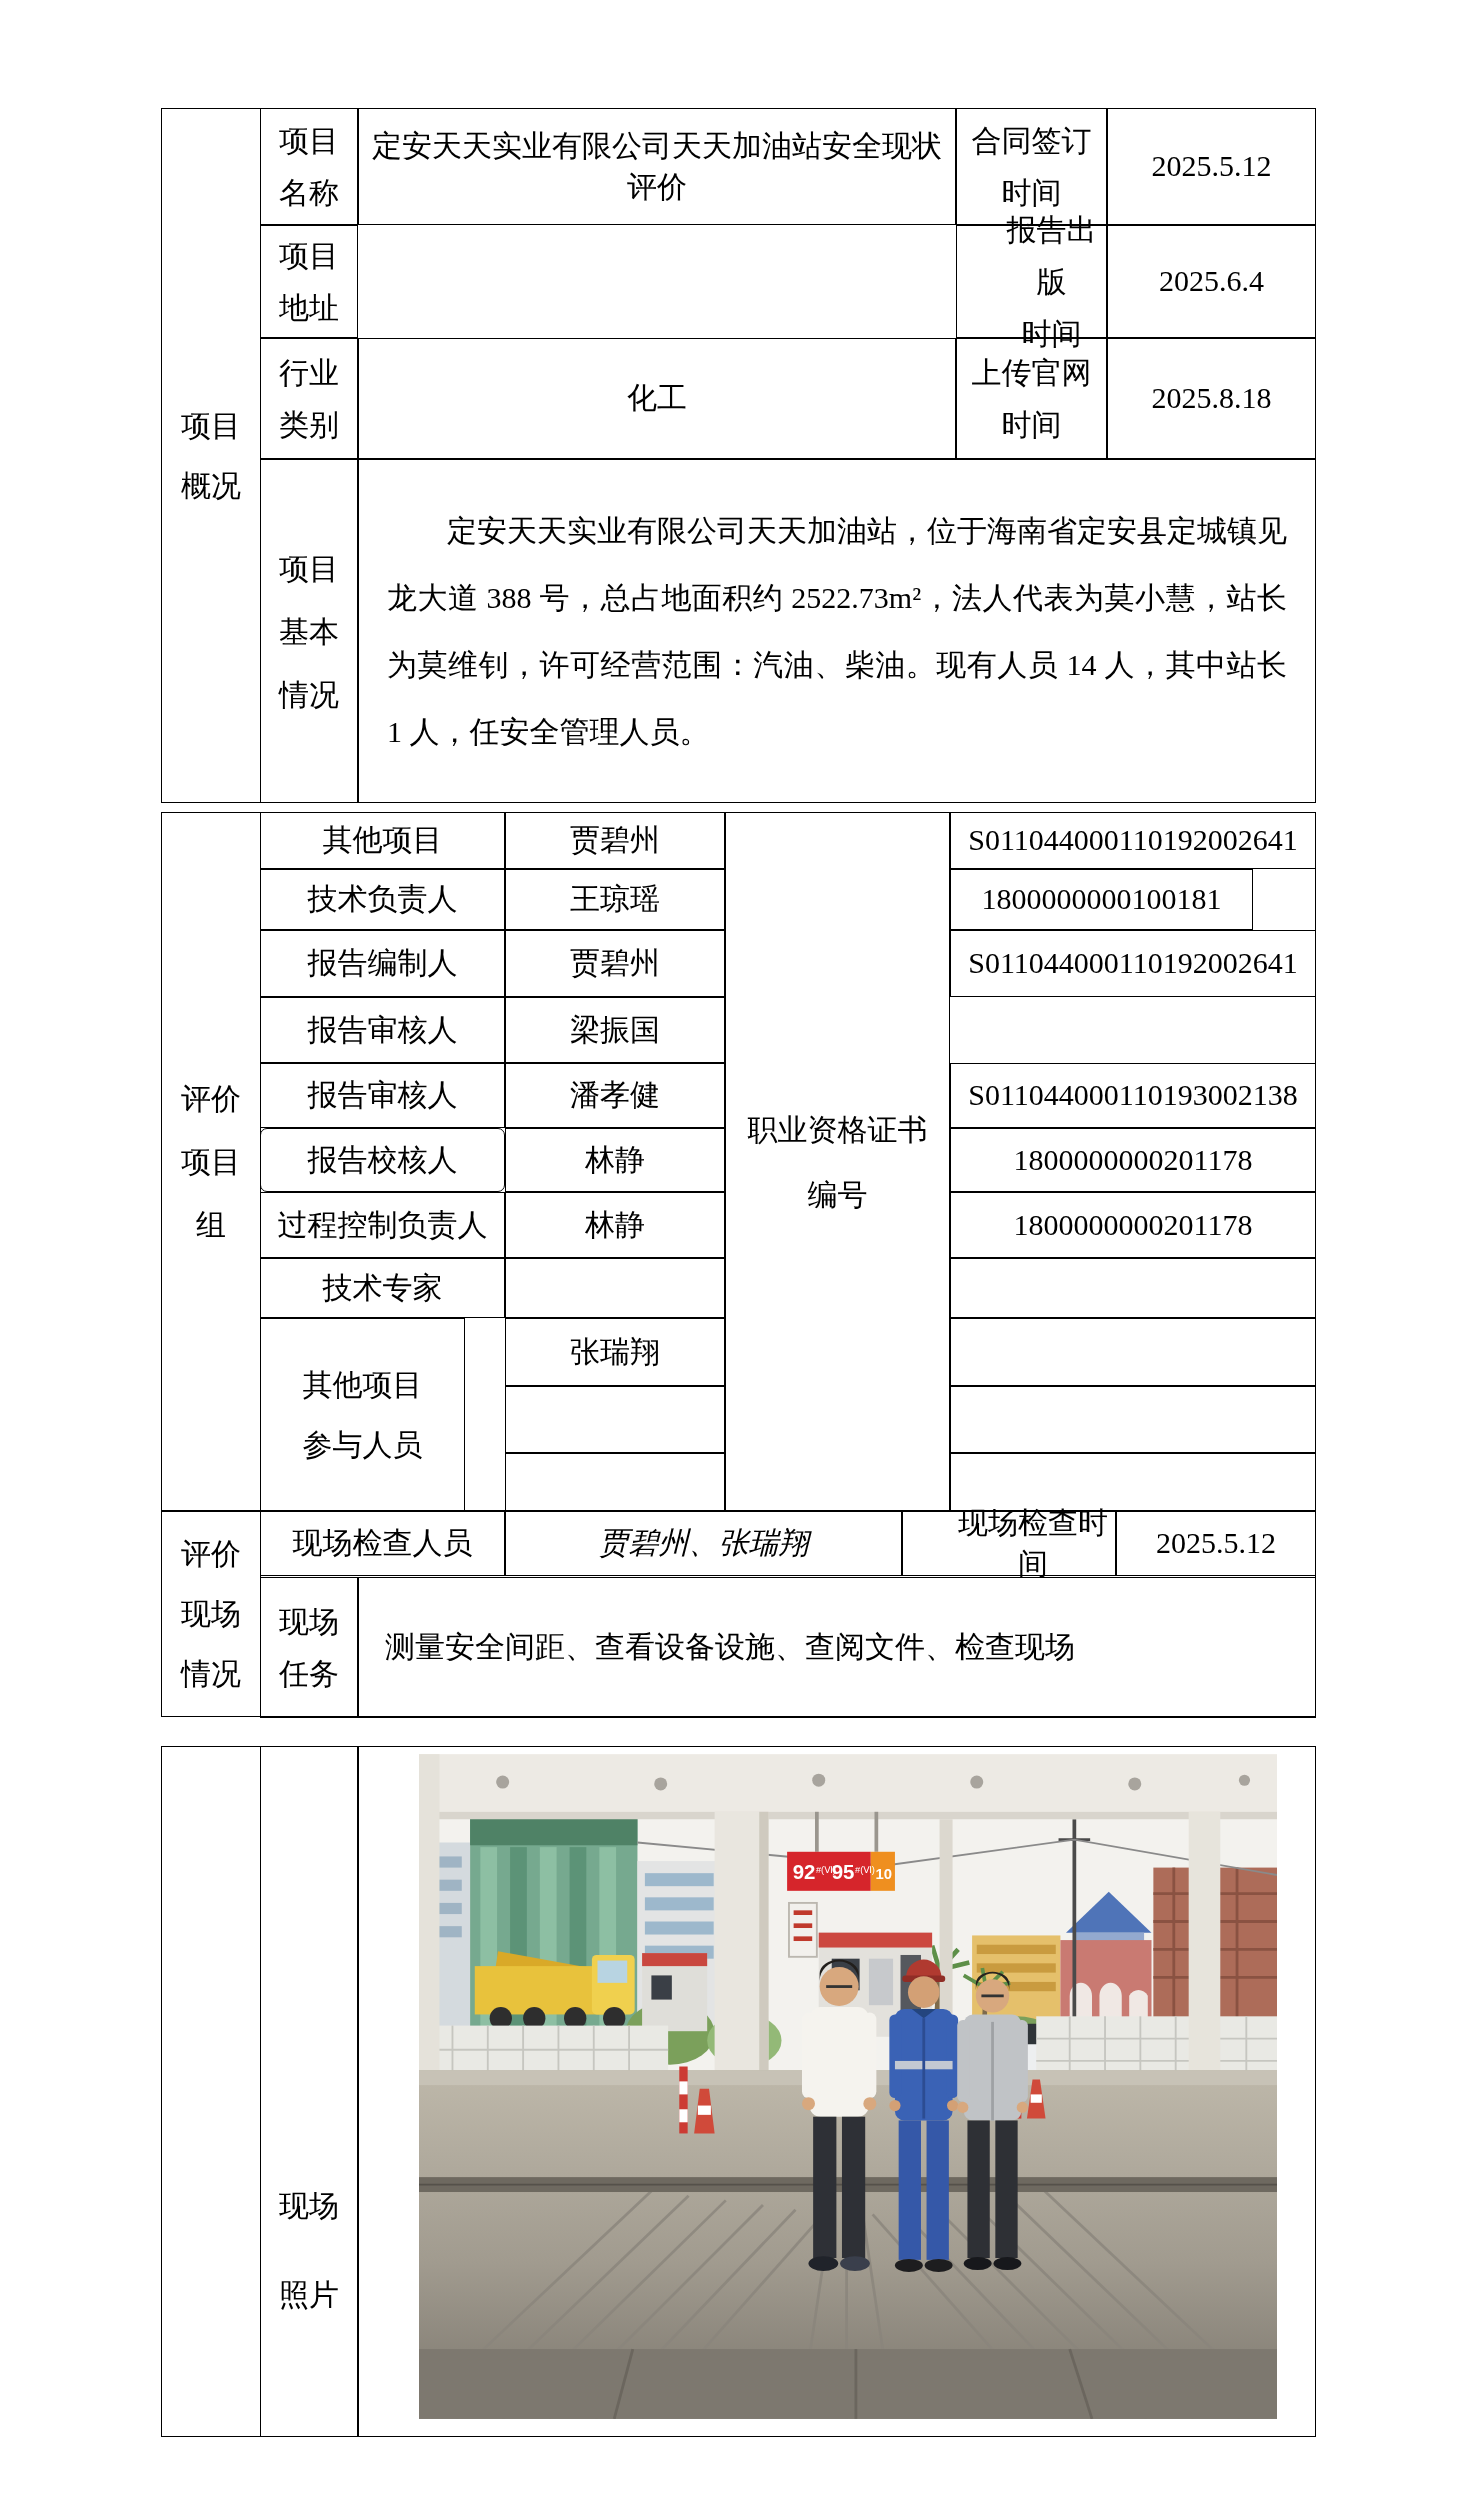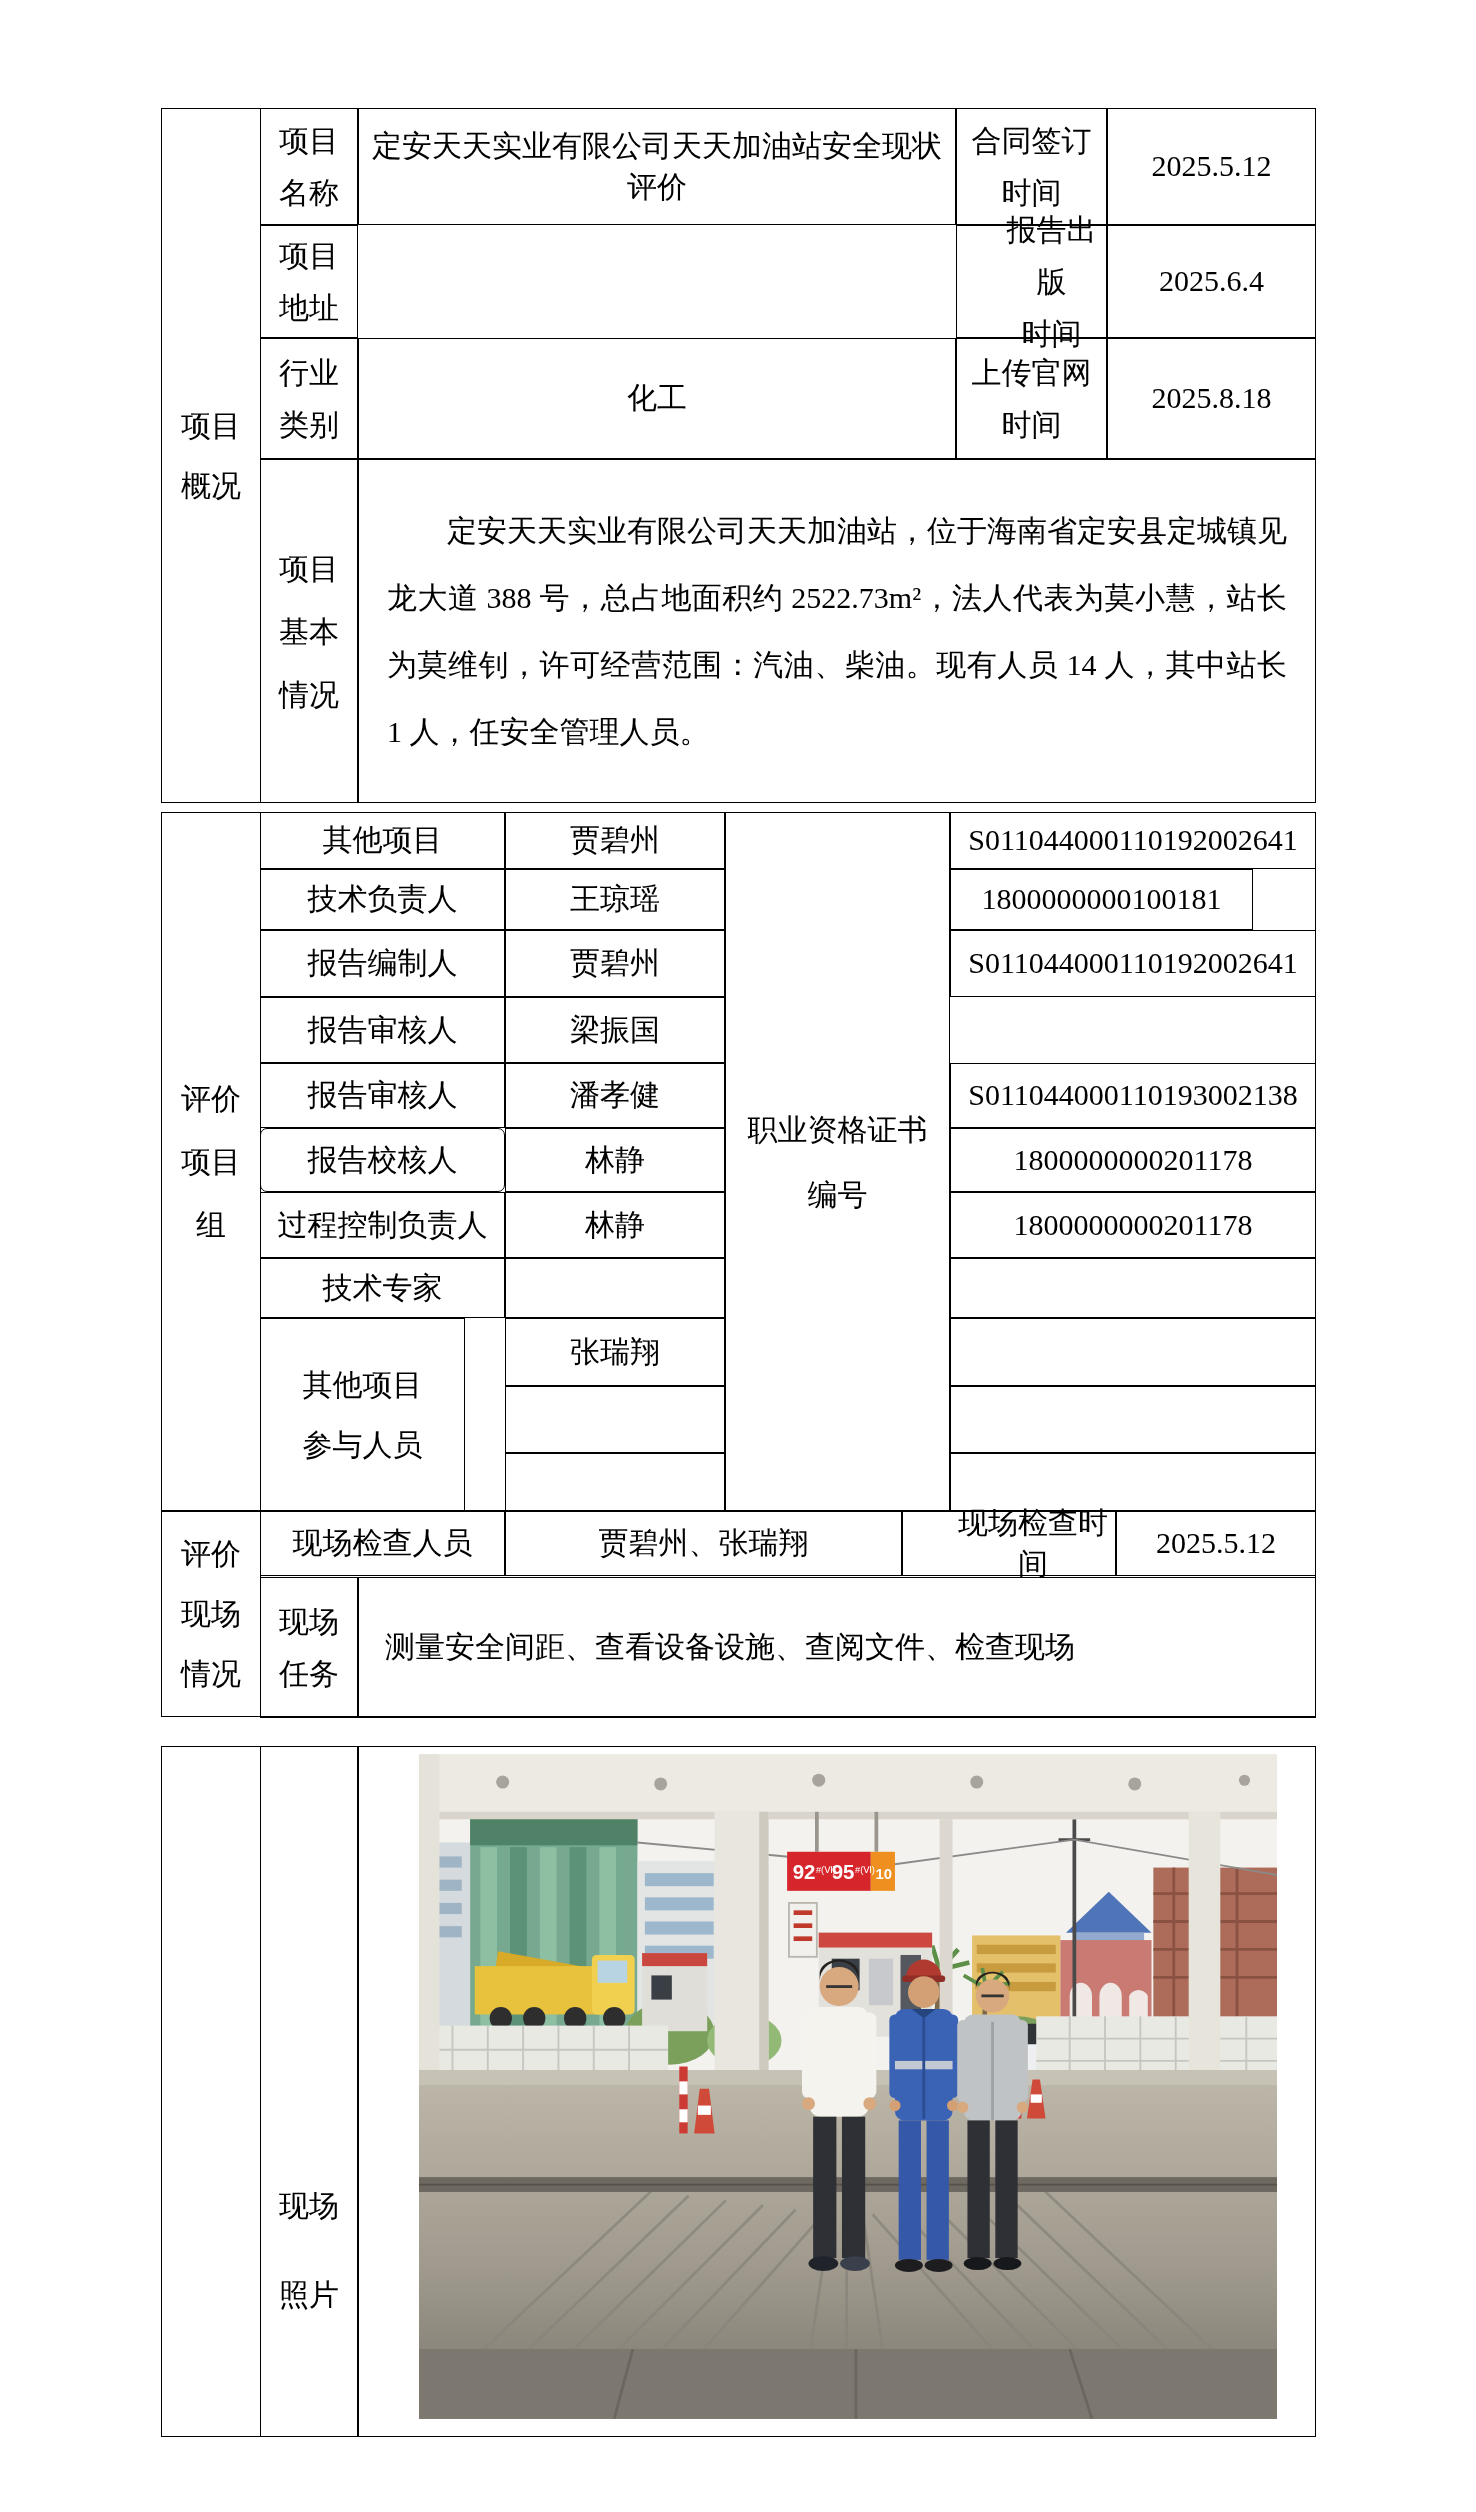--- a/index.html
+++ b/index.html
@@ -133,21 +133,21 @@
   <div class="c" style="left:950px;top:1453px;width:366px;height:59px;"></div>
 
   <div class="tbox" style="left:161px;top:1511px;width:1155px;height:206px;"></div>
 
   <div class="c stack lh64" style="left:161px;top:1511px;width:100px;height:206px;">
     <span>评价</span>
     <span>现场</span>
     <span>情况</span>
   </div>
   <div class="c" style="left:260px;top:1511px;width:245px;height:65px;">现场检查人员</div>
-  <div class="c" style="left:505px;top:1511px;width:397px;height:65px;">贾碧州、张瑞翔</div>
+  <div class="c" style="left:505px;top:1511px;width:397px;height:65px;font-style:italic;">贾碧州、张瑞翔</div>
   <div class="c" style="left:902px;top:1511px;width:214px;height:65px;padding-left:48px;">现场检查时间</div>
   <div class="c" style="left:1116px;top:1511px;width:200px;height:65px;">2025.5.12</div>
 
   <div class="c stack lh56" style="left:260px;top:1577px;width:98px;height:141px;">
     <span>现场</span>
     <span>任务</span>
   </div>
   <div class="c leftal" style="left:358px;top:1577px;width:958px;height:141px;">
     <div class="inner2">测量安全间距、查看设备设施、查阅文件、检查现场</div>
   </div>

